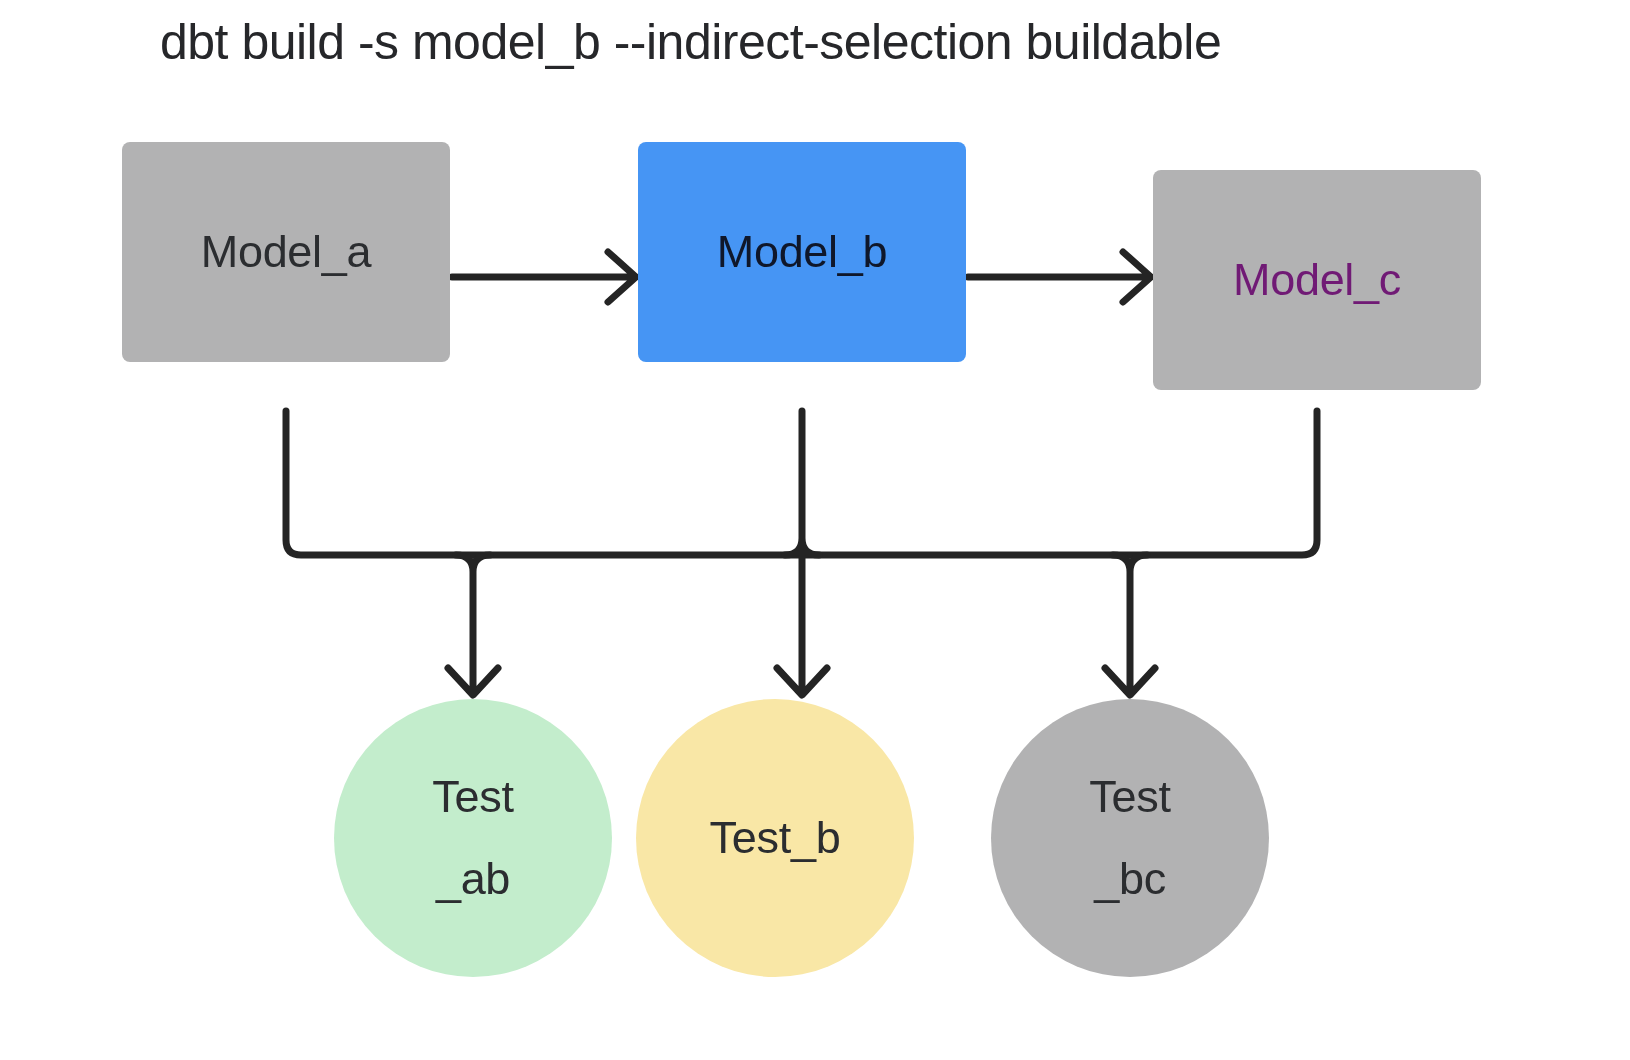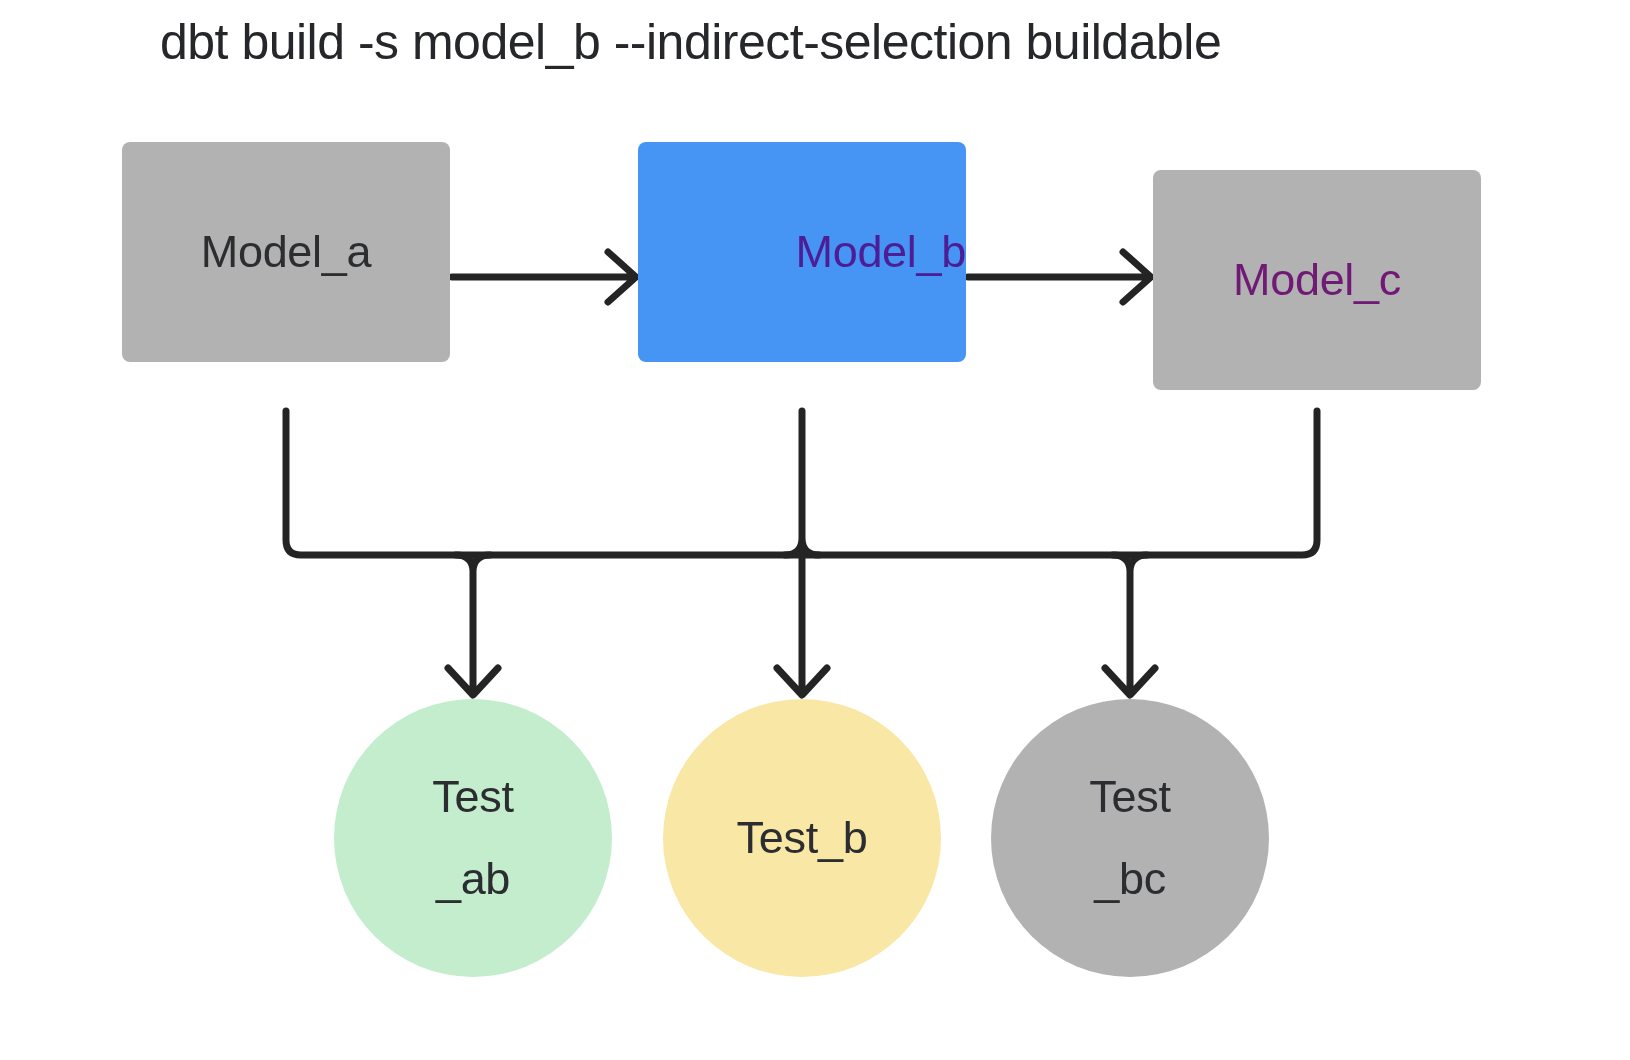--- a/index.html
+++ b/index.html
@@ -36,21 +36,21 @@
     position:absolute;
     top:699px;
     width:278px; height:278px;
     border-radius:50%;
     display:flex; flex-direction:column; align-items:center; justify-content:center;
     font-size:45px; font-weight:500;
     line-height:82px;
     letter-spacing:-0.3px;
   }
   #test-ab { left:334px; }
-  #test-b  { left:663px; }
+  #test-b  { left:636px; }
   #test-bc { left:991px; }
   #connector-layer {
     position:absolute; left:0; top:0;
     width:1630px; height:1060px;
     pointer-events:none;
   }
 </style>
 </head>
 <body>
 
@@ -66,21 +66,21 @@
       <path d="M456 555 Q473 555 473 572 M490 555 Q473 555 473 572 M473 572 V691 M448 668 L473 695 L498 668"></path>
       <path d="M802 411 V691 M785 555 Q802 555 802 538 M819 555 Q802 555 802 538 M777 668 L802 695 L827 668"></path>
       <path d="M1113 555 Q1130 555 1130 572 M1147 555 Q1130 555 1130 572 M1130 572 V691 M1105 668 L1130 695 L1155 668"></path>
     </g>
   </svg>
 
   <div class="box" id="model-a" style="background-color: rgb(178, 178, 179); color: rgb(43, 45, 48);">
     <span>Model_a</span>
   </div>
 
-  <div class="box" id="model-b" style="background-color: rgb(70, 149, 244); color: #4c1d95; justify-content: flex-end;">
+  <div class="box" id="model-b" style="background-color: rgb(70, 149, 244); color: #0f172a;">
     <span>Model_b</span>
   </div>
 
   <div class="box" id="model-c" style="background-color: rgb(178, 178, 179); color: #701a75; margin-top: 28px;">
     <span>Model_c</span>
   </div>
 
   <div class="circle" id="test-ab" style="background-color: rgb(195, 237, 204); color: rgb(43, 45, 48);">
     <span>Test</span>
     <span>_ab</span>

